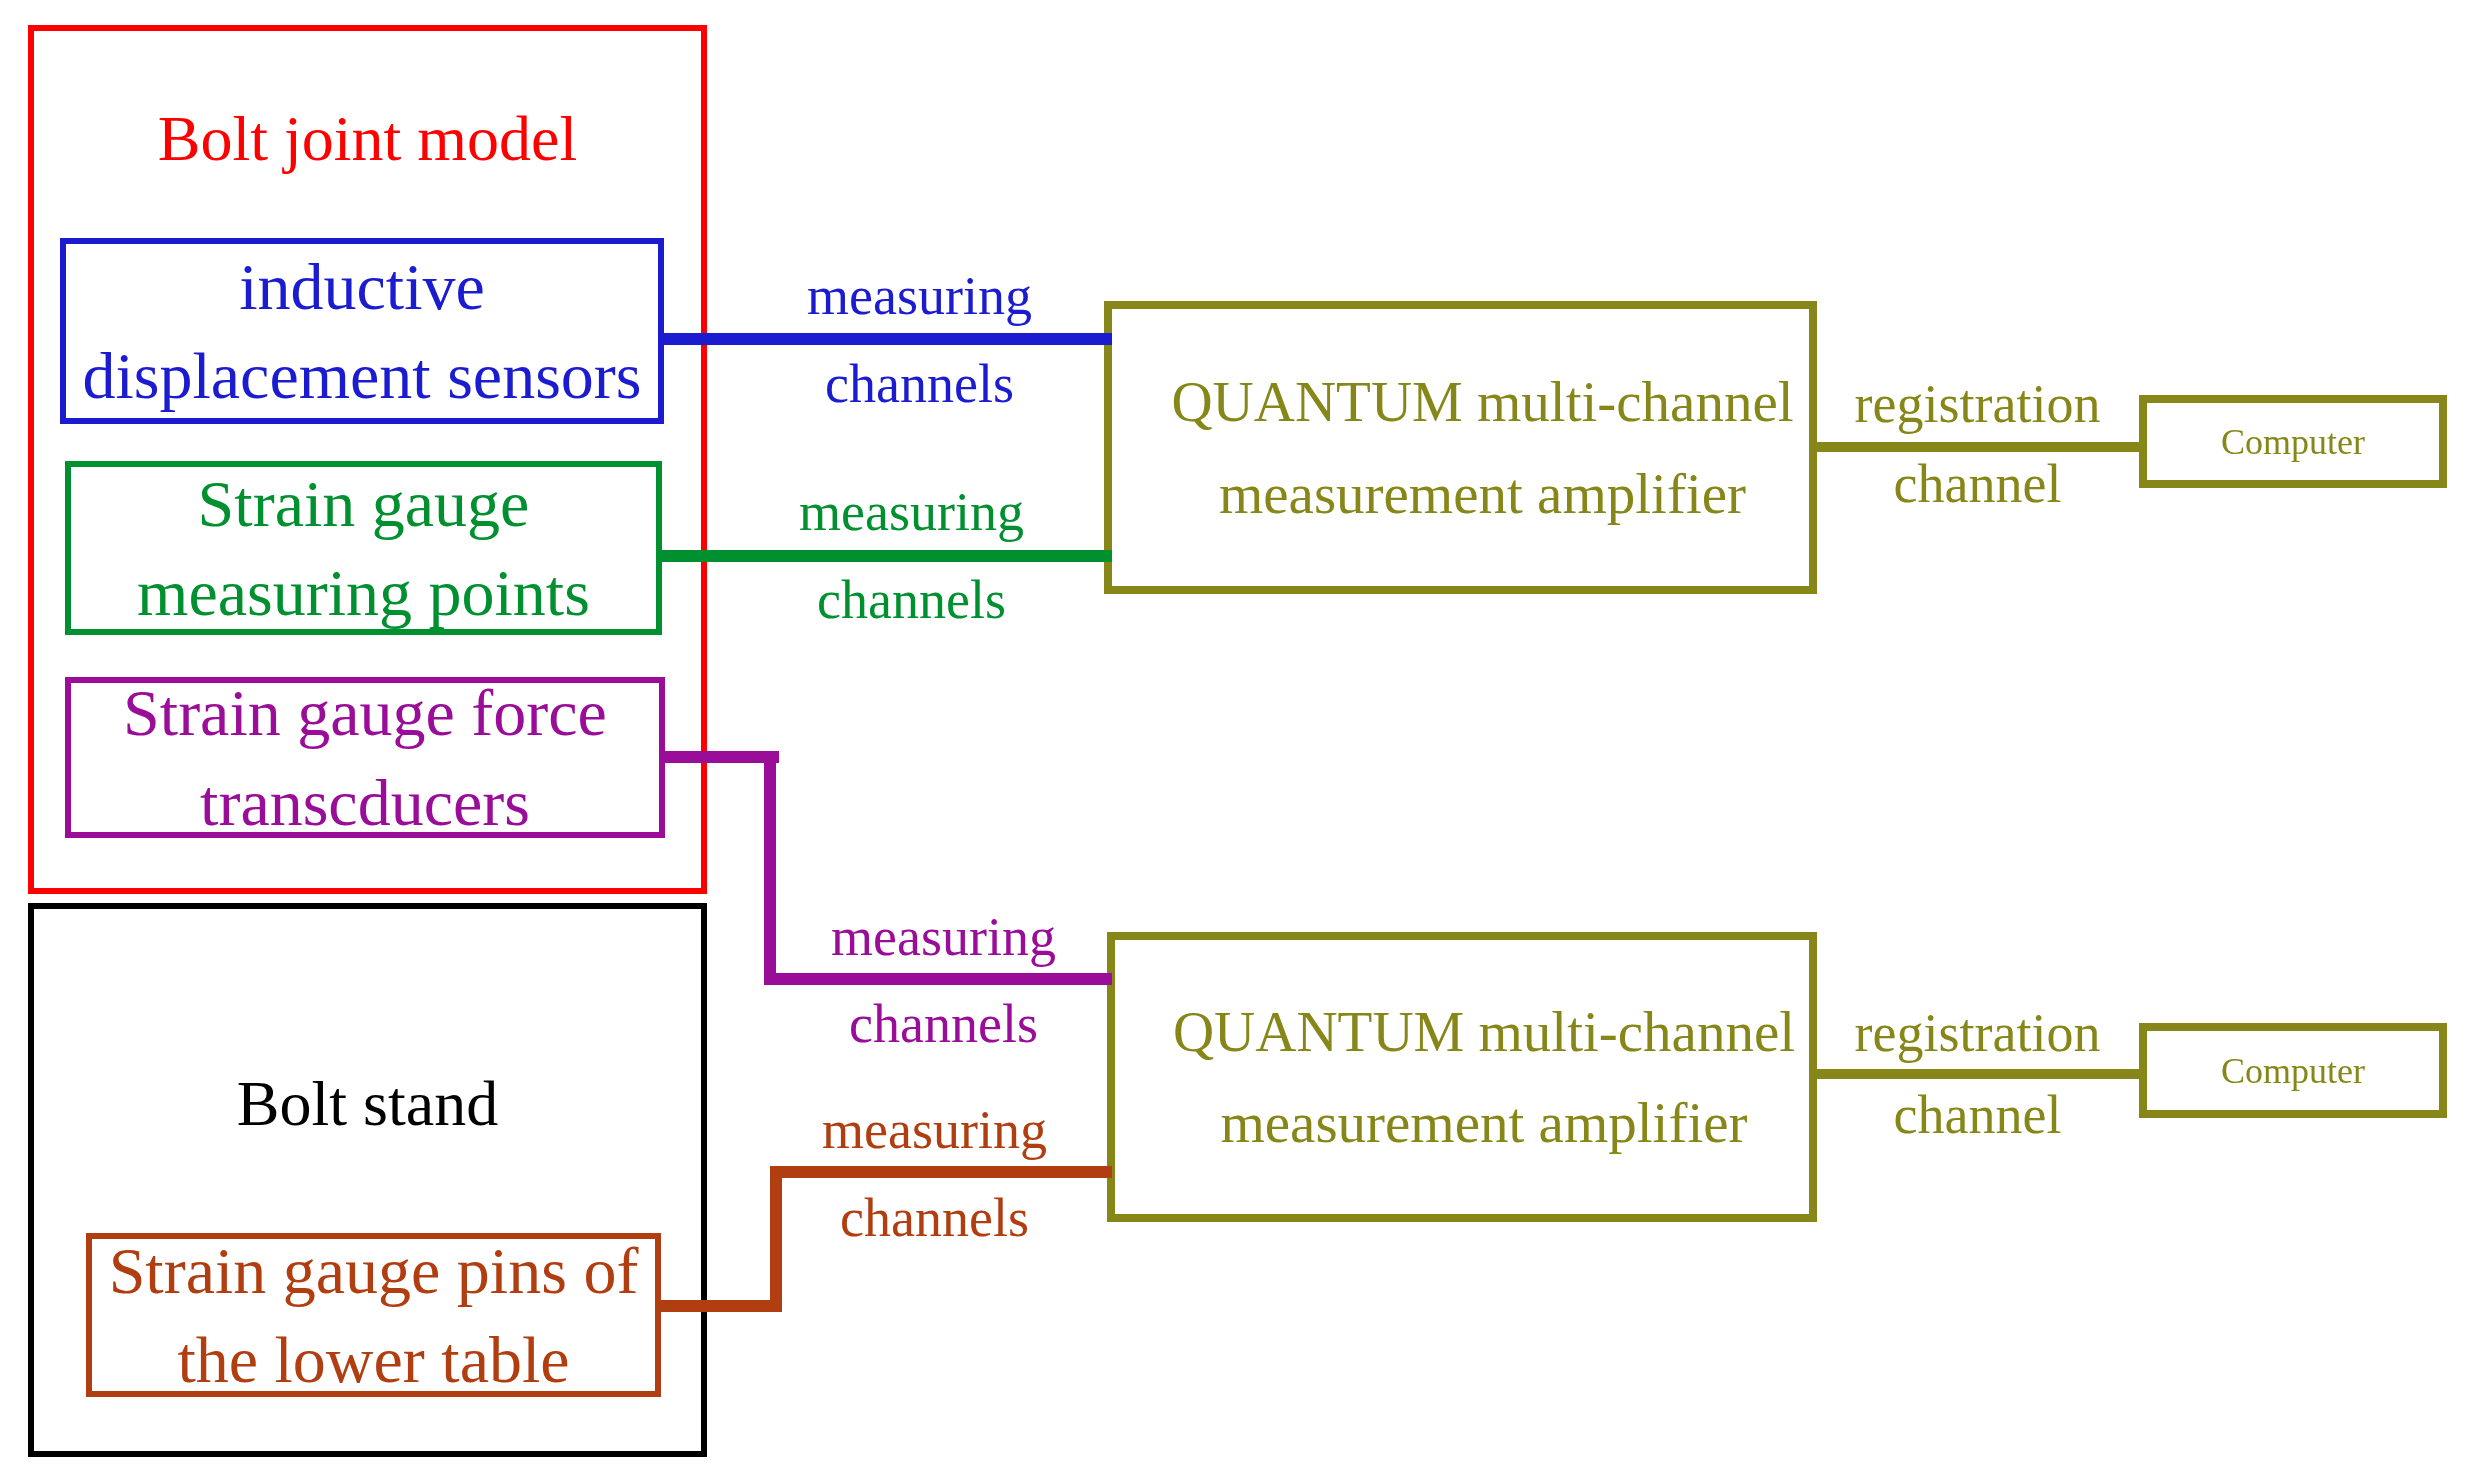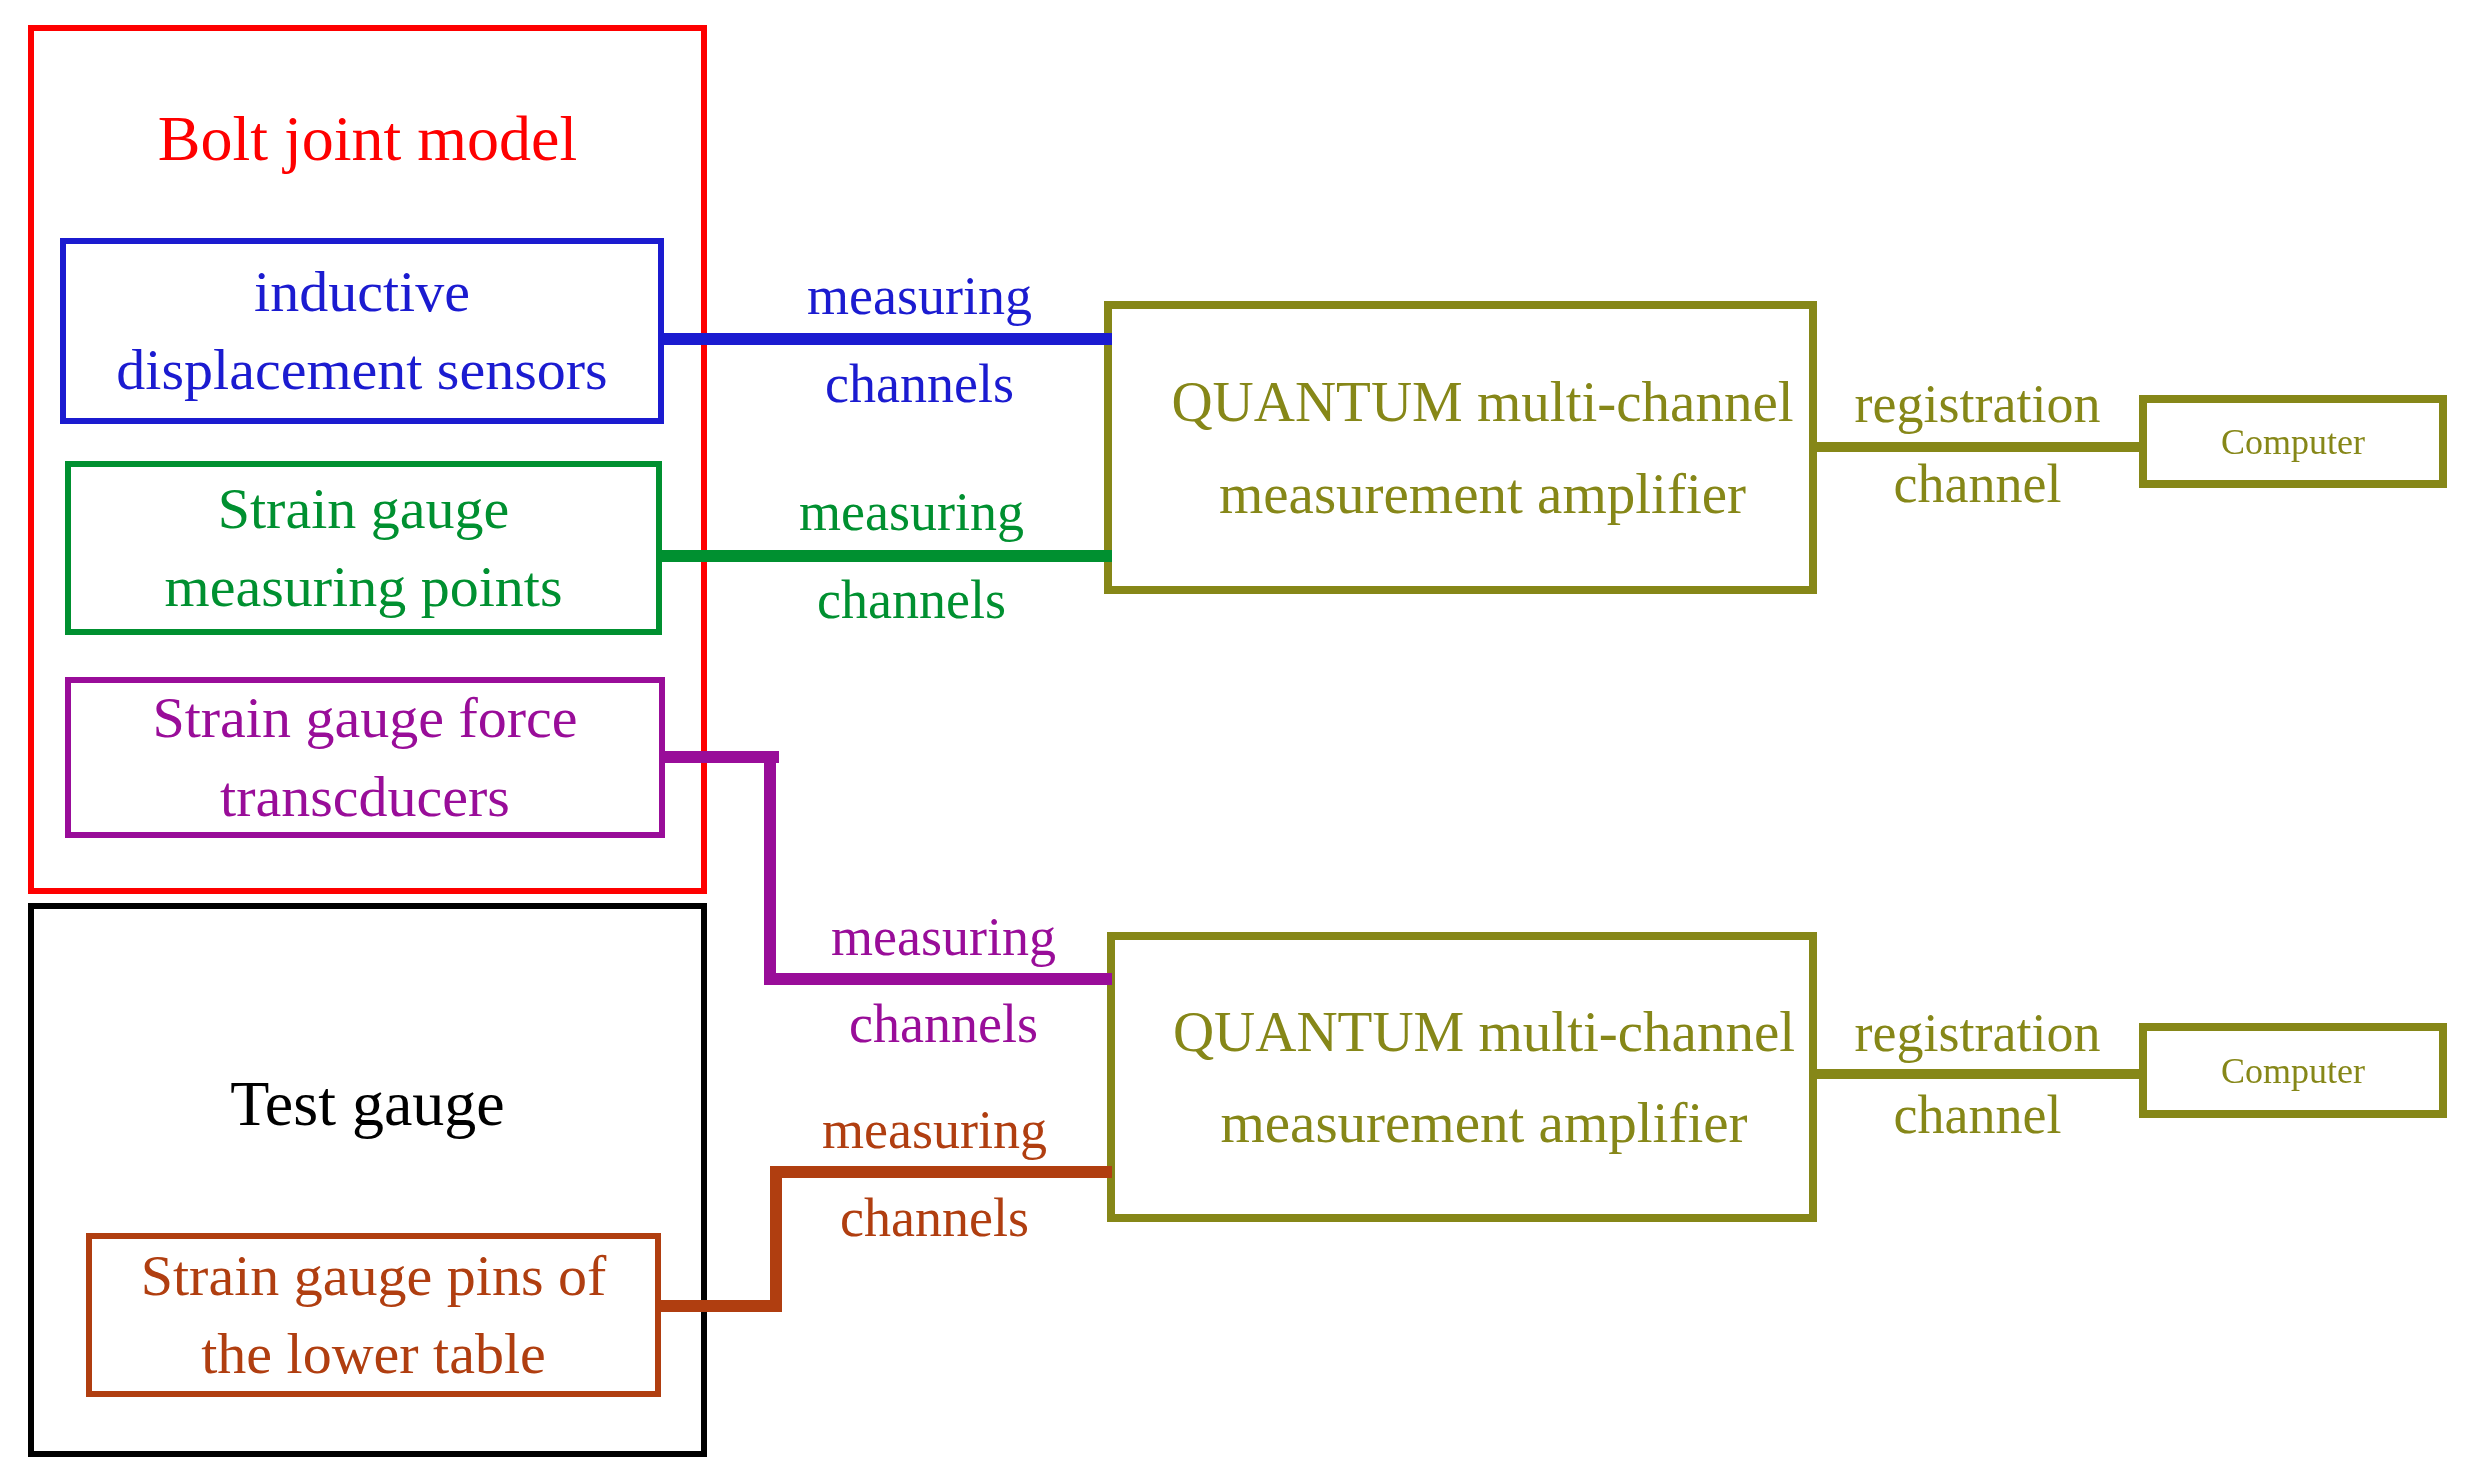--- a/index.html
+++ b/index.html
@@ -15,21 +15,21 @@
   }
   .box {
     position: absolute; box-sizing: border-box;
     display: flex; align-items: center; justify-content: center;
     text-align: center; white-space: pre-line;
   }
   .outline { position: absolute; box-sizing: border-box; }
   .hline, .vline { position: absolute; }
   .big-title { position: absolute; text-align: center; font-size: 64px; line-height: 1.1; }
   .conn-lbl { position: absolute; width: 447px; text-align: center; font-size: 54px; line-height: 1; white-space: pre; }
-  .box-label { font-size: 58px; line-height: 1.35; }
+  .box-label { font-size: 66px; line-height: 1.35; }
   .amp-label { font-size: 57px; line-height: 1.6; padding-left: 44px; }
   .comp-label { font-size: 36px; line-height: 1; }
 </style>
 </head>
 <body>
 
 <div class="outline" style="left:28px; top:25px; width:679px; height:869px; border:6.7px solid var(--red);"></div>
 <div class="big-title" style="left:28px; top:104px; width:679px; color:var(--red);">Bolt joint model</div>
 
 <div class="box box-label" style="left:60px; top:238px; width:604px; height:186px; border:6px solid var(--blue); color:var(--blue);">
@@ -41,21 +41,21 @@
   <span>Strain gauge
 measuring points</span>
 </div>
 
 <div class="box box-label" style="left:65px; top:677px; width:600px; height:161px; border:6px solid var(--purple); color:var(--purple);align-items:center;">
   <span>Strain gauge force
 transcducers</span>
 </div>
 
 <div class="outline" style="left:28px; top:903px; width:679px; height:554px; border:6.7px solid var(--black);"></div>
-<div class="big-title" style="left:28px; top:1069px; width:679px; color:var(--black);">Test gauge</div>
+<div class="big-title" style="left:28px; top:1069px; width:679px; color:var(--black);">Bolt stand</div>
 
 <div class="box box-label" style="left:86px; top:1221px; width:575px; height:164px; border:6.7px solid var(--brown); color:var(--brown);margin-top:12px;">
   <span>Strain gauge pins of
 the lower table</span>
 </div>
 
 <div class="box amp-label" style="left:1104px; top:301px; width:713px; height:293px; border:8.2px solid var(--olive); color:var(--olive);">
   <span>QUANTUM multi-channel
 measurement amplifier</span>
 </div>

